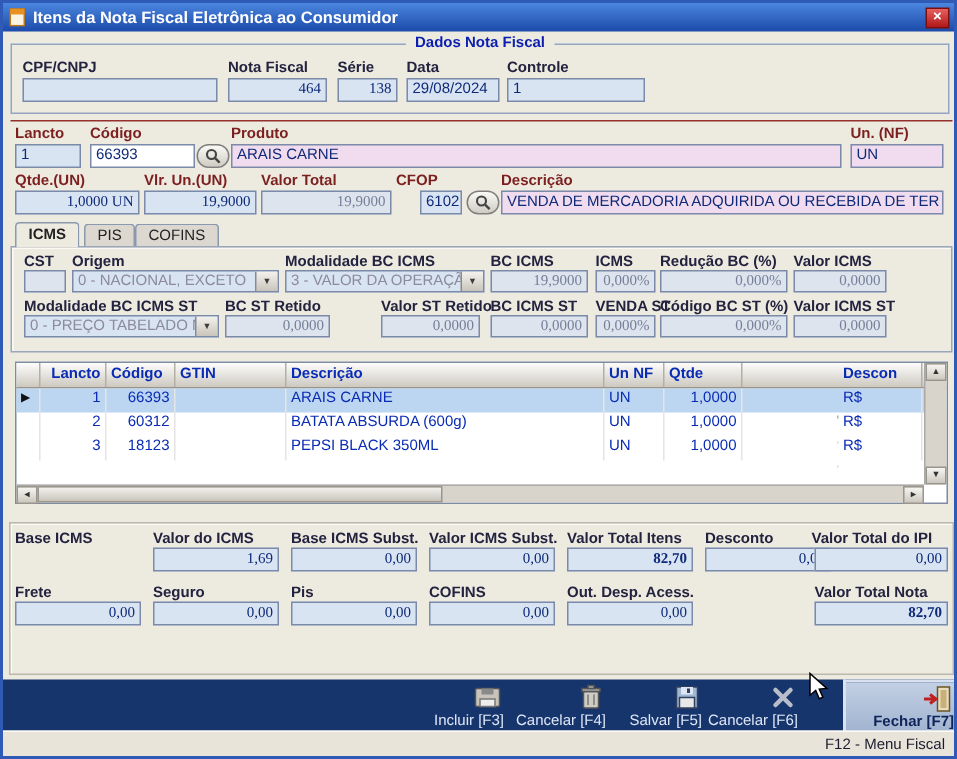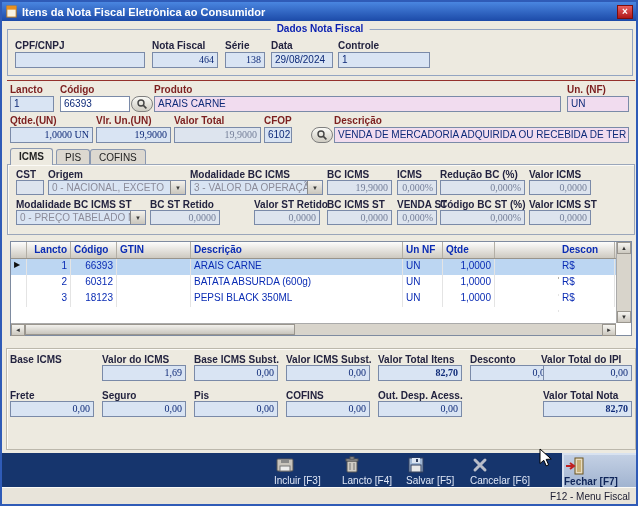--- a/index.html
+++ b/index.html
@@ -76,21 +76,21 @@
   .sarrow { width:14px; height:12px; background:linear-gradient(#f6f5f1,#ccc8bf);
             border:1px solid #9a968e; font-size:6px; color:#333;
             display:flex; align-items:center; justify-content:center; }
   .hthumb { width:270px; height:100%; background:linear-gradient(#f2f1ed,#c9c5bc); border:1px solid #9a968e; }
 
   .totalsbox { position:absolute; left:4px; top:346px; width:630px; height:102px;
                border:1px solid #bcb8ac; box-shadow:inset 1px 1px 0 #fcfbf7; }
 
   
   .btnbar { position:absolute; left:0; right:0; top:451px; height:38px; background:#16356d; }
-  .toolbtn { position:absolute; top:1px; width:62px; height:36px; text-align:left; cursor:default; }
+  .toolbtn { position:absolute; top:1px; width:62px; height:36px; text-align:right; cursor:default; }
   .toolbtn .ticon { display:block; height:20px; margin-top:1px; }
   .toolbtn .tlabel { display:block; font-size:10px; color:#dfe7f7; margin-top:0; }
   .toolbtn.fechar { width:76px; height:38px; top:0; background:linear-gradient(#c3d0e4,#9fb2cf);
                     border:2px outset #d8e2f0; }
   .toolbtn.fechar .tlabel { color:#0e2458; font-weight:bold; }
 
   .statusbar { position:absolute; left:0; right:0; bottom:0; height:17px; background:#e8e4da;
                border-top:1px solid #fbfaf6; font-size:10px; color:#1c1c30;
                display:flex; align-items:center; justify-content:flex-end; padding:0 6px; }
 
@@ -143,21 +143,21 @@
   <span class="lbl red" style="left:565px;top:82px">Un. (NF)</span>
   <div class="inp pink" style="left:565px;top:94px;width:62px">UN</div>
 
   <span class="lbl red" style="left:8px;top:113px">Qtde.(UN)</span>
   <div class="inp right" style="left:8px;top:125px;width:83px">1,0000 UN</div>
   <span class="lbl red" style="left:94px;top:113px">Vlr. Un.(UN)</span>
   <div class="inp right" style="left:94px;top:125px;width:75px">19,9000</div>
   <span class="lbl red" style="left:172px;top:113px">Valor Total</span>
   <div class="inp right dim" style="left:172px;top:125px;width:87px">19,9000</div>
   <span class="lbl red" style="left:262px;top:113px">CFOP</span>
-  <div class="inp" style="left:262px;top:125px;width:28px">6102</div>
+  <div class="inp" style="left:278px;top:125px;width:28px">6102</div>
   <div class="searchbtn" style="left:309px;top:125px">
     <svg width="12" height="12" viewBox="0 0 12 12">
         <circle cx="5" cy="5" r="3" fill="none" stroke="#444" stroke-width="1.4"></circle>
         <line x1="7.4" y1="7.4" x2="10.4" y2="10.4" stroke="#444" stroke-width="1.6"></line>
       </svg>
   </div>
   <span class="lbl red" style="left:332px;top:113px">Descrição</span>
   <div class="inp pink" style="left:332px;top:125px;width:295px">VENDA DE MERCADORIA ADQUIRIDA OU RECEBIDA DE TER</div>
 
   <div class="tab active" style="left:8px;top:146px">ICMS</div>
@@ -302,21 +302,21 @@
     <div class="toolbtn" style="left:340px">
       <span class="ticon">
         <svg width="20" height="20" viewBox="0 0 20 20">
             <rect x="5" y="6" width="10" height="11" rx="1" fill="#cfccc4" stroke="#555"></rect>
             <rect x="4" y="4" width="12" height="2" fill="#aaa" stroke="#555"></rect>
             <rect x="8" y="2" width="4" height="2" fill="#aaa" stroke="#555"></rect>
             <line x1="8" y1="8" x2="8" y2="15" stroke="#777"></line>
             <line x1="12" y1="8" x2="12" y2="15" stroke="#777"></line>
           </svg>
       </span>
-      <span class="tlabel">Lancto [F4]</span>
+      <span class="tlabel">Cancelar [F4]</span>
     </div>
     <div class="toolbtn" style="left:404px">
       <span class="ticon">
         <svg width="20" height="20" viewBox="0 0 20 20">
             <rect x="3" y="3" width="14" height="14" fill="#9fb6d4" stroke="#33405e"></rect>
             <rect x="6" y="3" width="8" height="5" fill="#dde6f2"></rect>
             <rect x="10" y="4" width="2" height="3" fill="#33405e"></rect>
             <rect x="5" y="10" width="10" height="7" fill="#e8e8e8" stroke="#33405e"></rect>
           </svg>
       </span>

